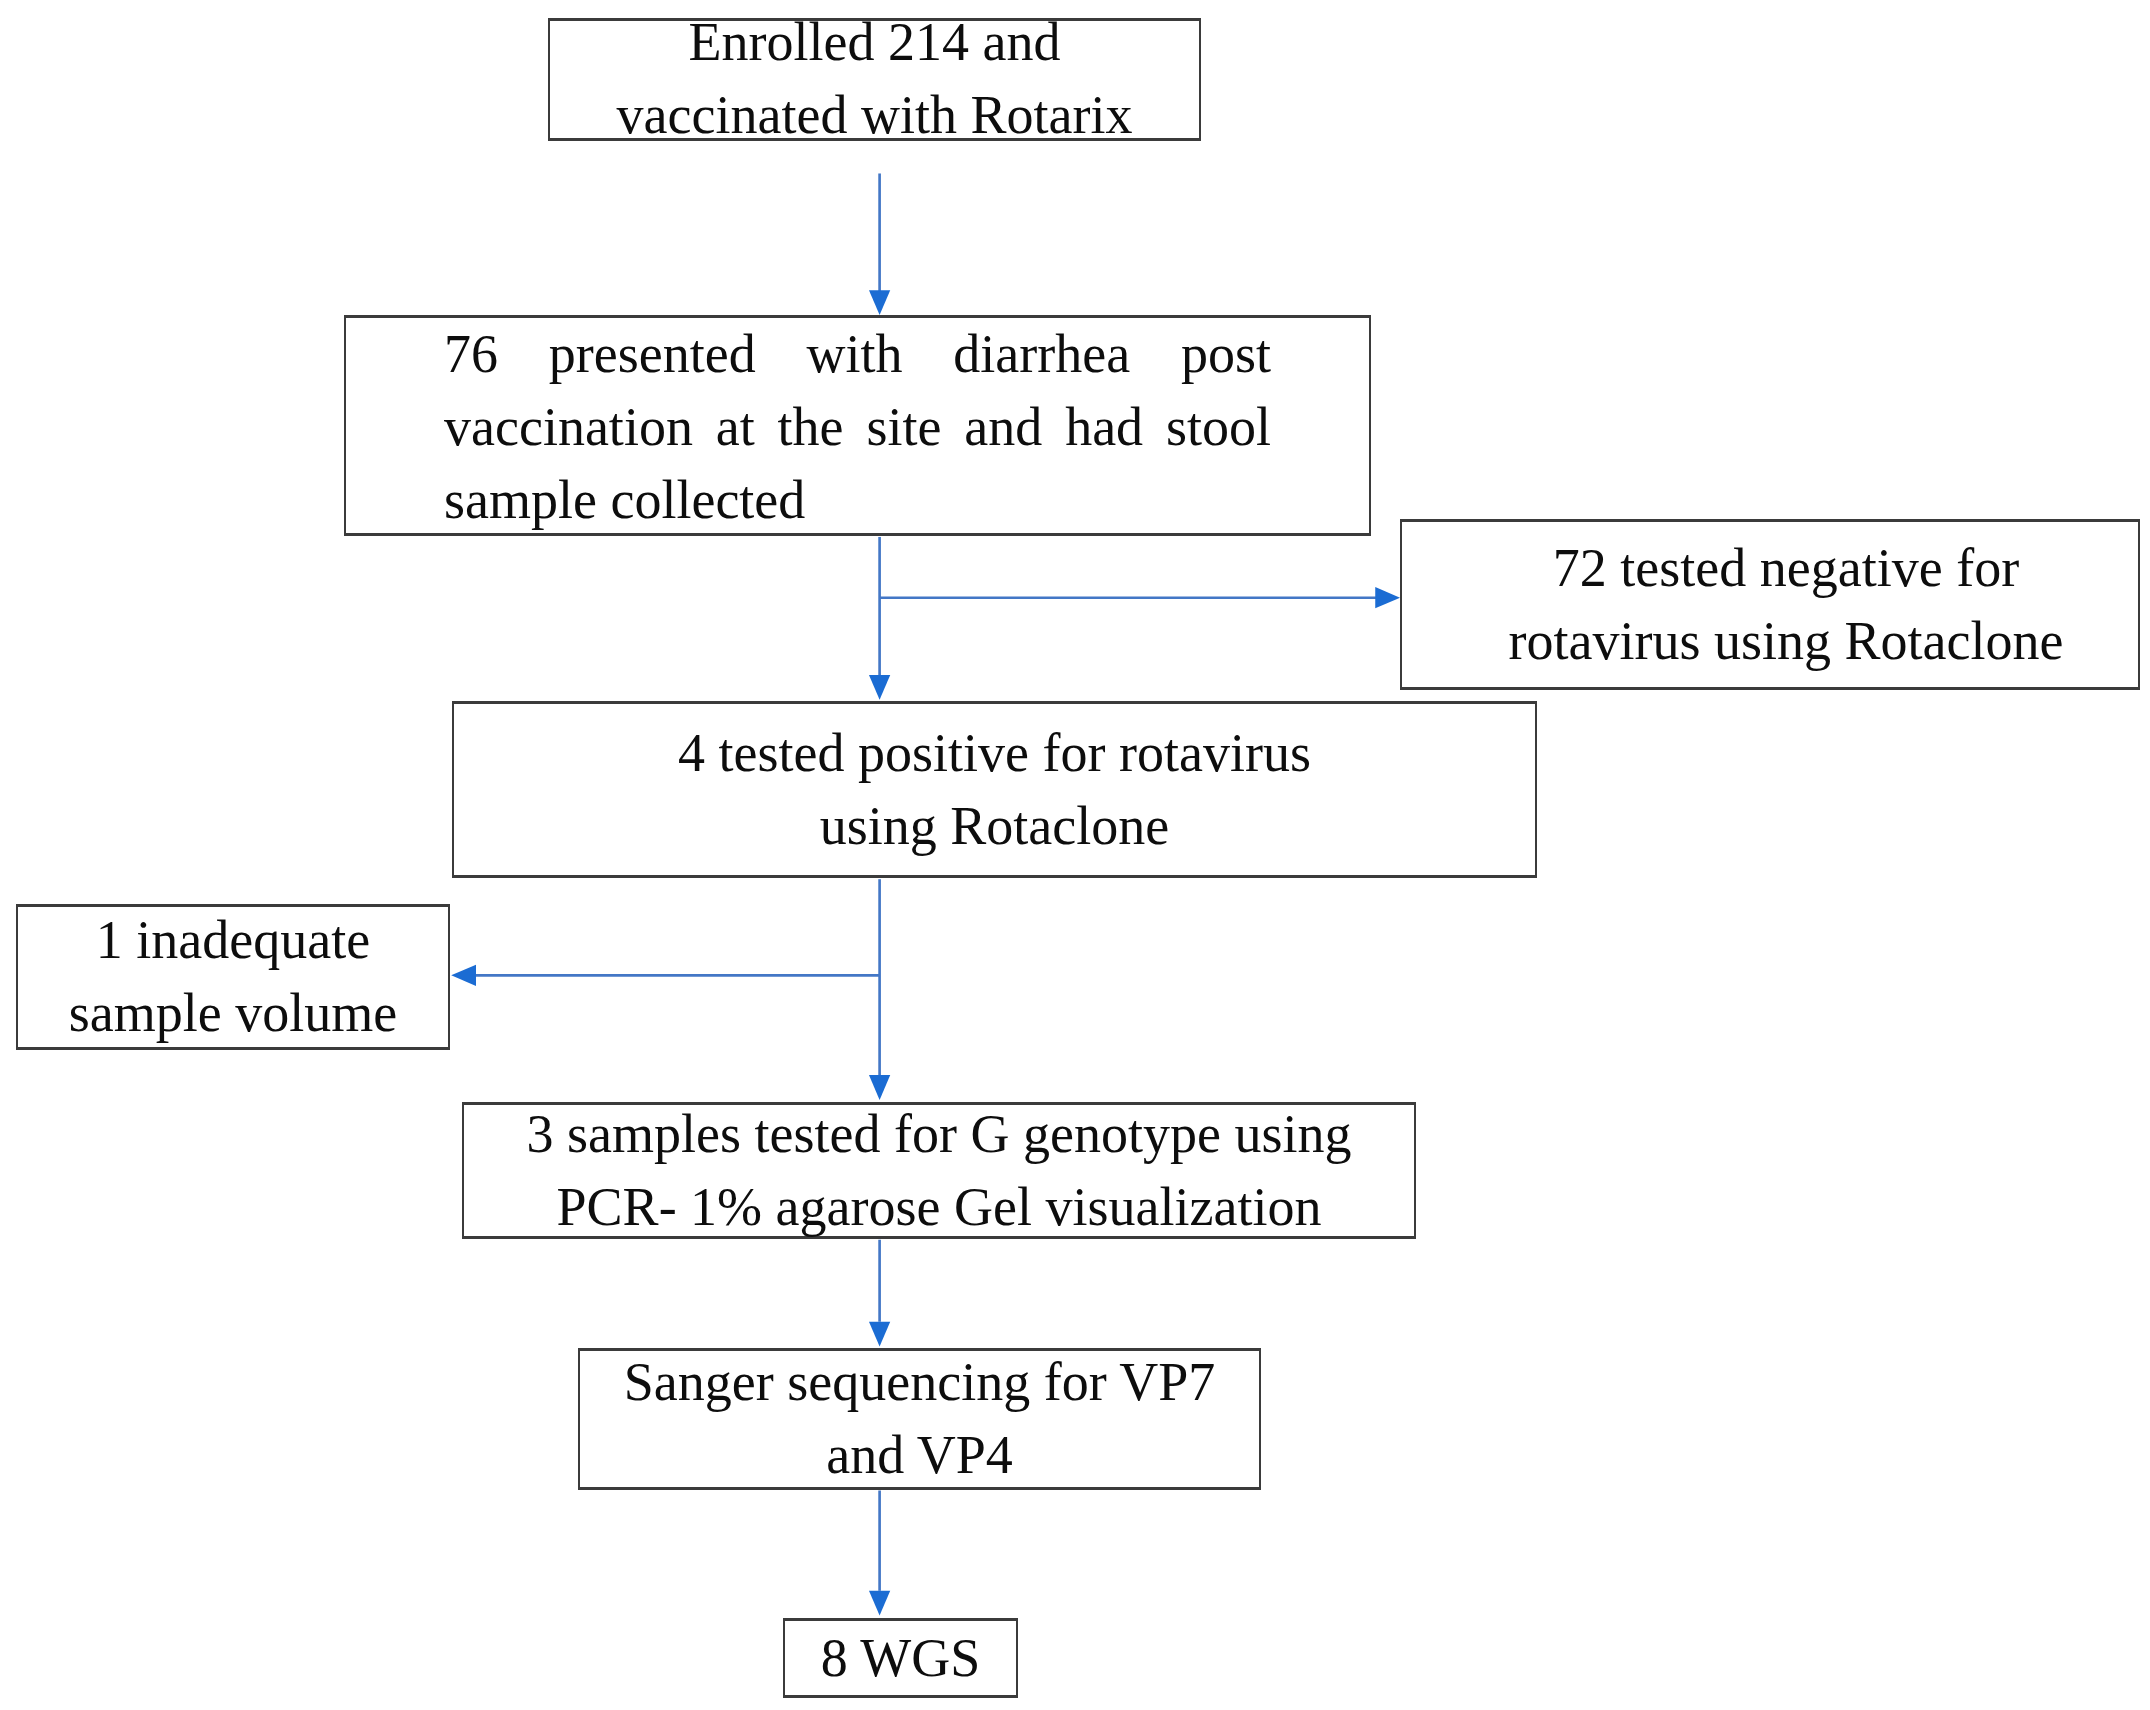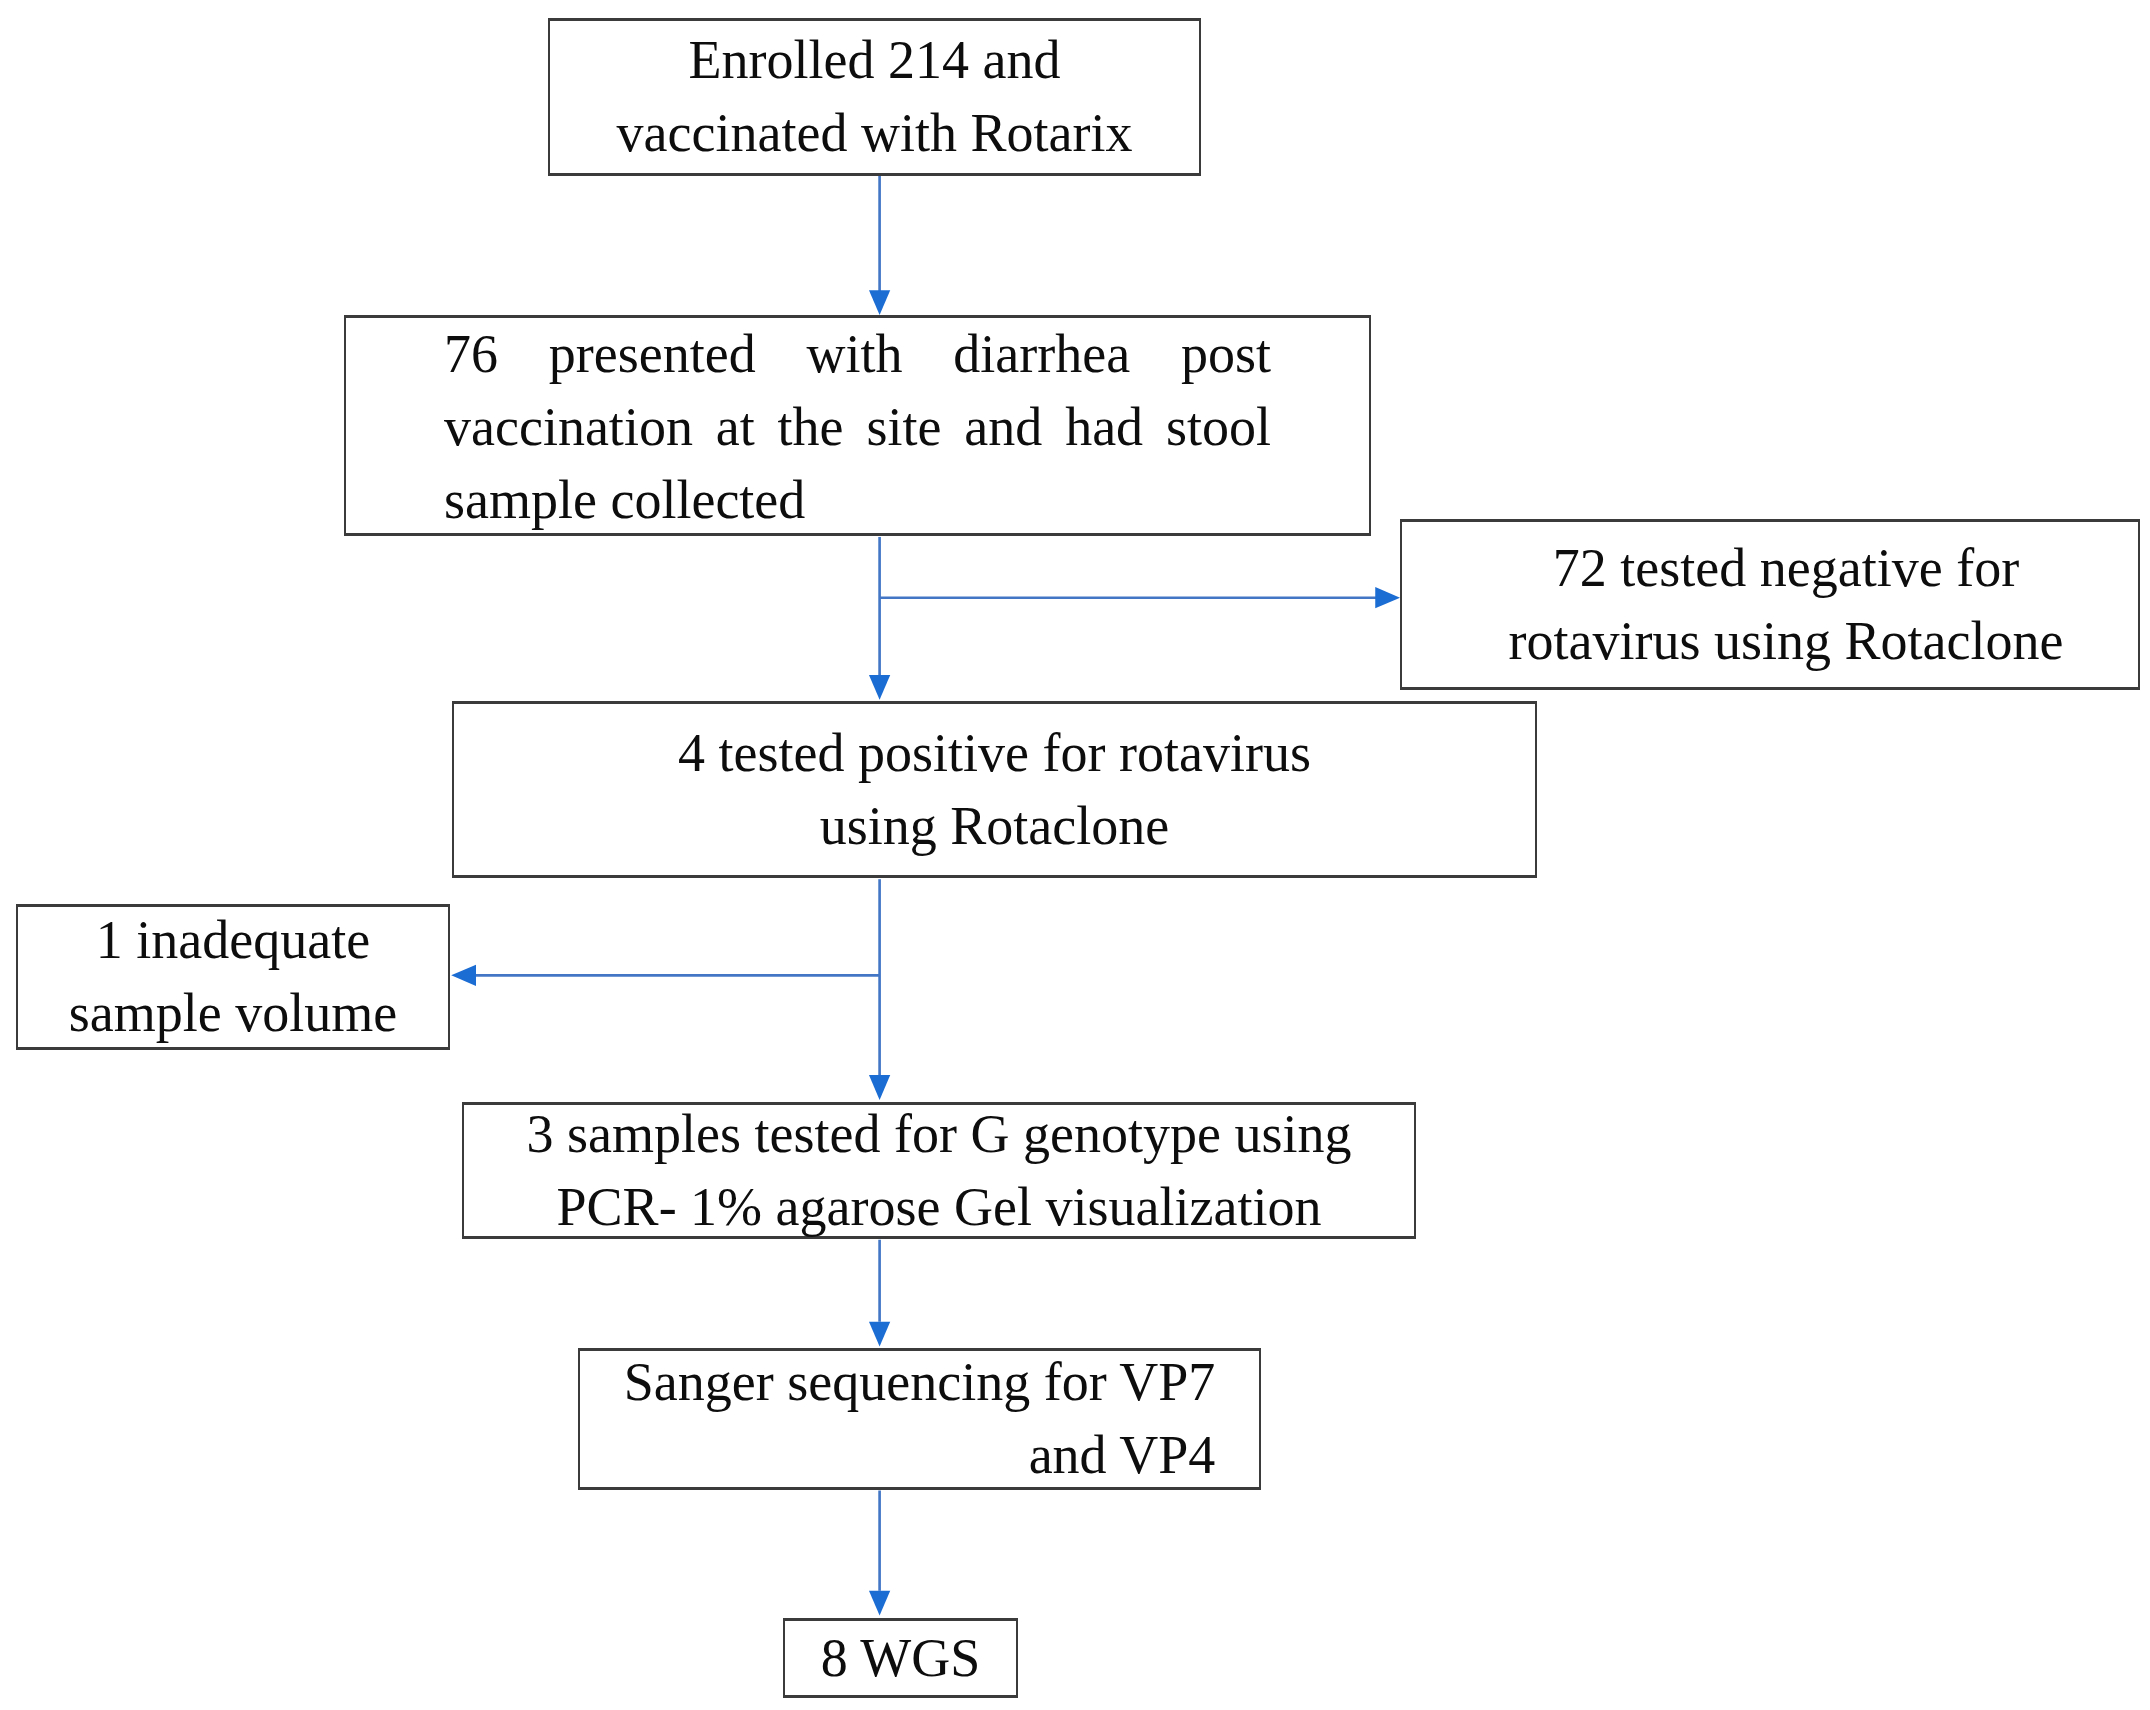--- a/index.html
+++ b/index.html
@@ -87,36 +87,36 @@
     <line class="arrow-line" x1="1490" y1="1653" x2="800" y2="1653"></line>
     <polygon class="arrow-head" points="806,1635 806,1671 764,1653"></polygon>
 
     <line class="arrow-line" x1="1490" y1="2101" x2="1490" y2="2240"></line>
     <polygon class="arrow-head" points="1472,2240 1508,2240 1490,2282"></polygon>
 
     <line class="arrow-line" x1="1490" y1="2526" x2="1490" y2="2696"></line>
     <polygon class="arrow-head" points="1472,2696 1508,2696 1490,2738"></polygon>
   </svg>
 
-  <div class="node" style="left:548px; top:17.7px; width:653px; height:158px;">Enrolled 214 and
+  <div class="node" style="left:548px; top:17.7px; width:653px; height:123px;">Enrolled 214 and
 vaccinated with Rotarix</div>
 
   <div class="node node-justify" style="left:344px; top:315px; width:1027px; height:221px;">76 presented with diarrhea post vaccination at the site and had stool sample collected</div>
 
   <div class="node" style="left:1400px; top:519px; width:740px; height:171px;padding-left:32px;">72 tested negative for
 rotavirus using Rotaclone</div>
 
   <div class="node" style="left:452px; top:701px; width:1085px; height:177px;">4 tested positive for rotavirus
 using Rotaclone</div>
 
   <div class="node" style="left:16px; top:904px; width:434px; height:146px;">1 inadequate
 sample volume</div>
 
   <div class="node" style="left:462px; top:1102px; width:954px; height:137px;">3 samples tested for G genotype using
 PCR- 1% agarose Gel visualization</div>
 
-  <div class="node" style="left:578px; top:1348px; width:683px; height:142px;text-align:right;">Sanger sequencing for VP7
+  <div class="node" style="left:578px; top:1348px; width:683px; height:142px;">Sanger sequencing for VP7
 and VP4</div>
 
   <div class="node" style="left:783px; top:1618px; width:235px; height:80px;">8 WGS</div>
 
 </div>
 
 
 </body></html>

